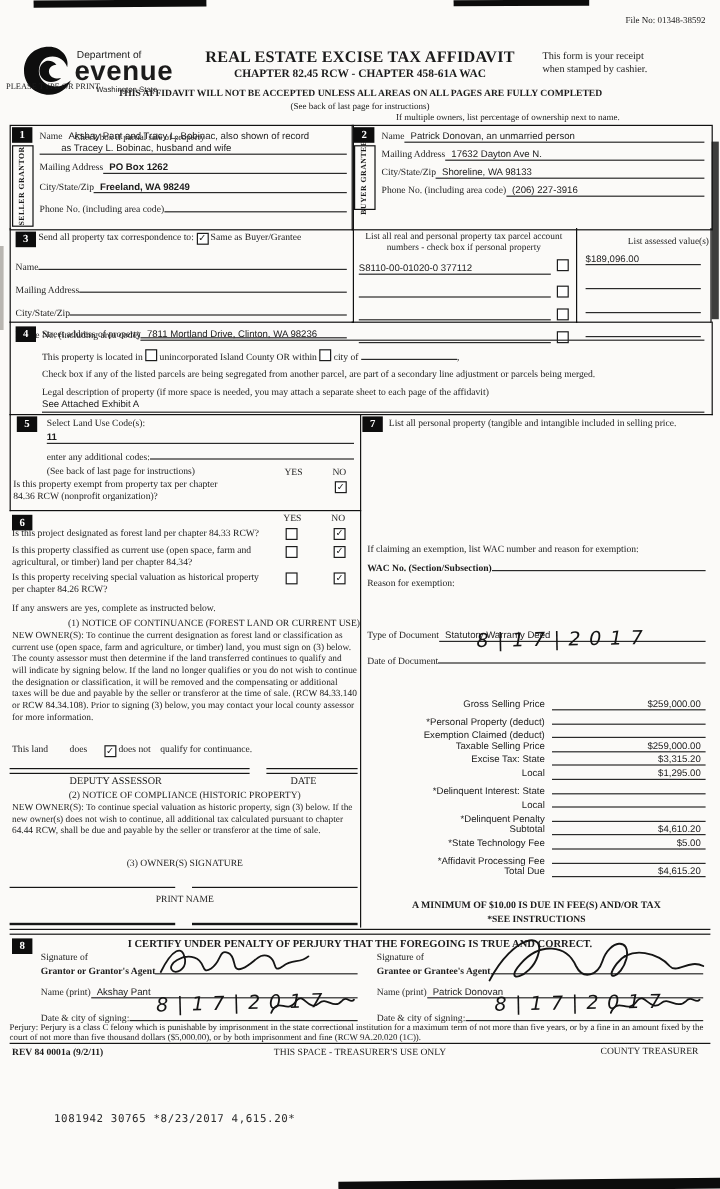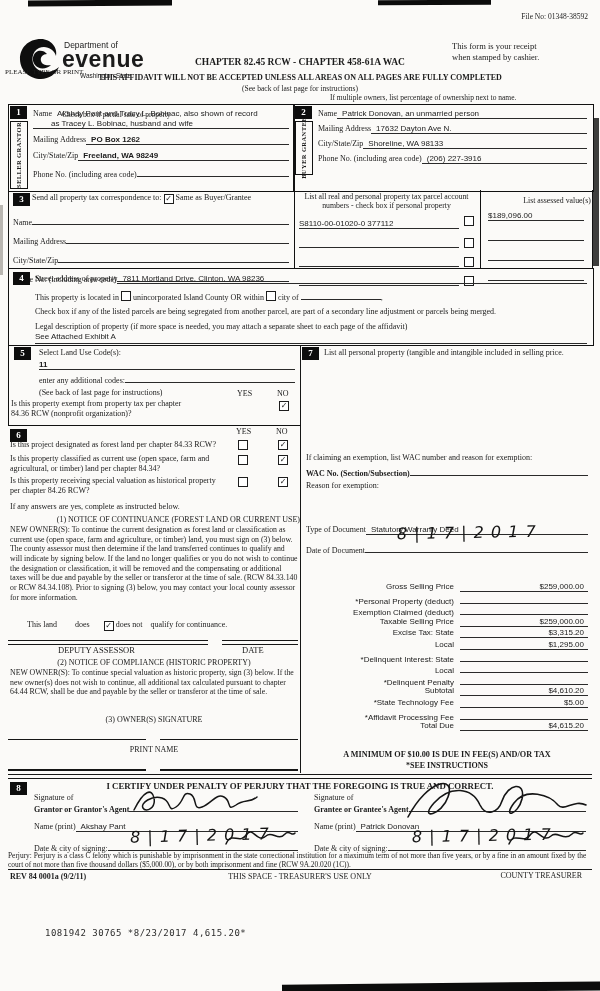--- a/index.html
+++ b/index.html
@@ -52,20 +52,21 @@
         <path fill="#0e0e0e" d="M20 13 C15 15 13 22 17 27 C21 32 29 31 33 27 C29 28 24 27 23 23 C22 19 25 16 29 16 C27 13 23 12 20 13 Z"></path>
       </svg>
     </span>
     <span class="abs san" style="left:46px;top:4px;font-size:8.5px;">Department of</span>
     <span class="abs san b" style="left:44px;top:10px;font-size:23px;letter-spacing:.5px;">evenue</span>
     <span class="abs san" style="left:62px;top:36px;font-size:6.5px;">Washington State</span>
   </div>
 
   <div class="abs ser" style="left:5px;top:68px;font-size:7px;">PLEASE TYPE OR PRINT</div>
 
+  <div class="abs ser b ctr" style="left:150px;top:40px;width:300px;font-size:13.5px;letter-spacing:.2px;">REAL ESTATE EXCISE TAX AFFIDAVIT</div>
   <div class="abs ser b ctr" style="left:150px;top:57px;width:300px;font-size:9.5px;">CHAPTER 82.45 RCW - CHAPTER 458-61A WAC</div>
 
   <div class="abs ser b ctr" style="left:0;top:73px;width:600px;font-size:8px;">THIS AFFIDAVIT WILL NOT BE ACCEPTED UNLESS ALL AREAS ON ALL PAGES ARE FULLY COMPLETED</div>
 
   <div class="abs ser" style="left:452px;top:41px;width:135px;font-size:8.5px;line-height:1.3;">
     <div>This form is your receipt</div>
     <div>when stamped by cashier.</div>
   </div>
   <div class="abs ser ctr" style="left:0;top:84px;width:600px;font-size:7.5px;">(See back of last page for instructions)</div>
   <div class="abs ser" style="left:62px;top:96px;font-size:7.5px;margin-top:14px;">Check box if partial sale of property</div>
@@ -250,21 +251,21 @@
 
     <div class="abs lbl" style="left:2px;top:49px;width:216px;white-space:normal;line-height:1.3;">Is this property receiving special valuation as historical property per chapter 84.26 RCW?</div>
     <span class="abs cb" style="left:230px;top:50px;"></span>
     <span class="abs cb" style="left:270px;top:50px;">✓</span>
 
     <div class="abs p" style="left:2px;top:75px;width:286px;font-size:8px;">If any answers are yes, complete as instructed below.</div>
 
     <div class="abs ctr ser" style="left:0;top:88px;width:292px;font-size:8px;text-align:right;">(1) NOTICE OF CONTINUANCE (FOREST LAND OR CURRENT USE)</div>
     <div class="abs p" style="left:2px;top:98px;width:288px;">NEW OWNER(S):  To continue the current designation as forest land or classification as current use (open space, farm and agriculture, or timber) land, you must sign on (3) below.  The county assessor must then determine if the land transferred continues to qualify and will indicate by signing below. If the land no longer qualifies or you do not wish to continue the designation or classification, it will be removed and the compensating or additional taxes will be due and payable by the seller or transferor at the time of sale.  (RCW 84.33.140 or RCW 84.34.108).  Prior to signing (3) below, you may contact your local county assessor for more information.</div>
 
-    <div class="abs" style="left:2px;top:193px;width:288px;font-size:8px;margin-left:17px;">
+    <div class="abs" style="left:2px;top:193px;width:288px;font-size:8px;">
       <span>This land</span>
       <span style="display:inline-block;width:14px;"></span>
       <span>does</span>
       <span style="display:inline-block;width:10px;"></span>
       <span class="cb">✓</span>
       <span>does not</span>
       <span style="display:inline-block;width:4px;"></span>
       <span>qualify for continuance.</span>
     </div>
 

